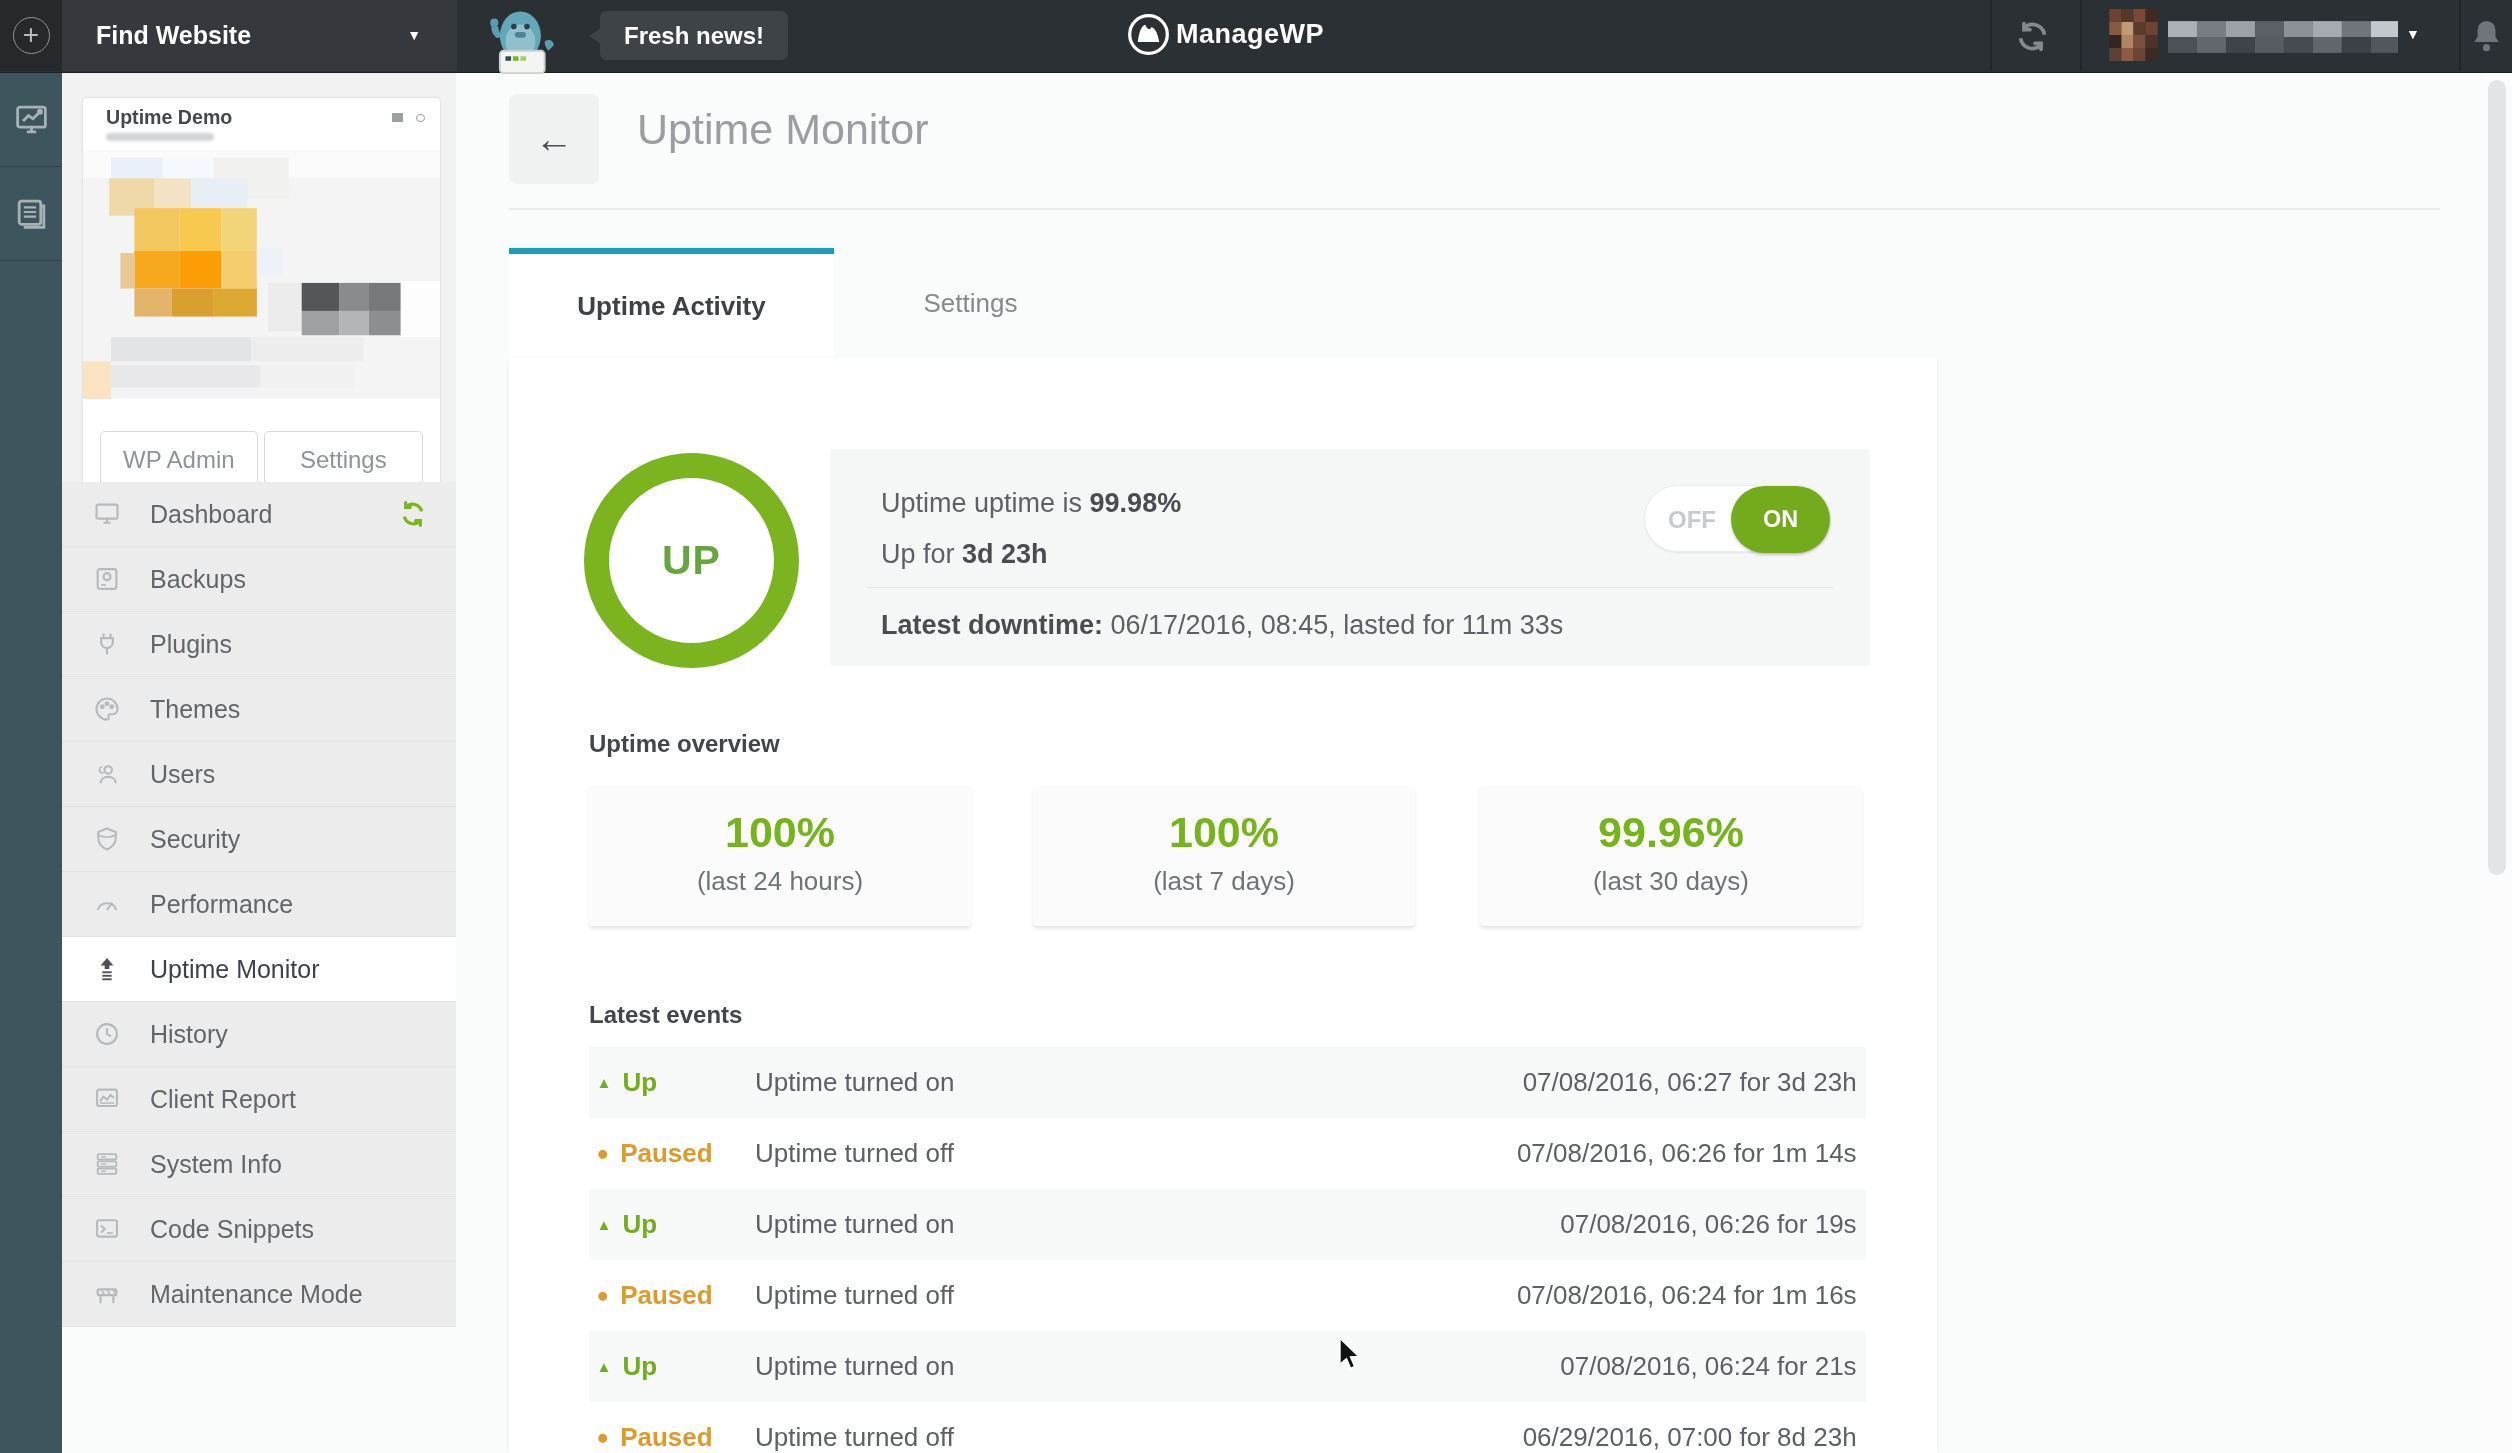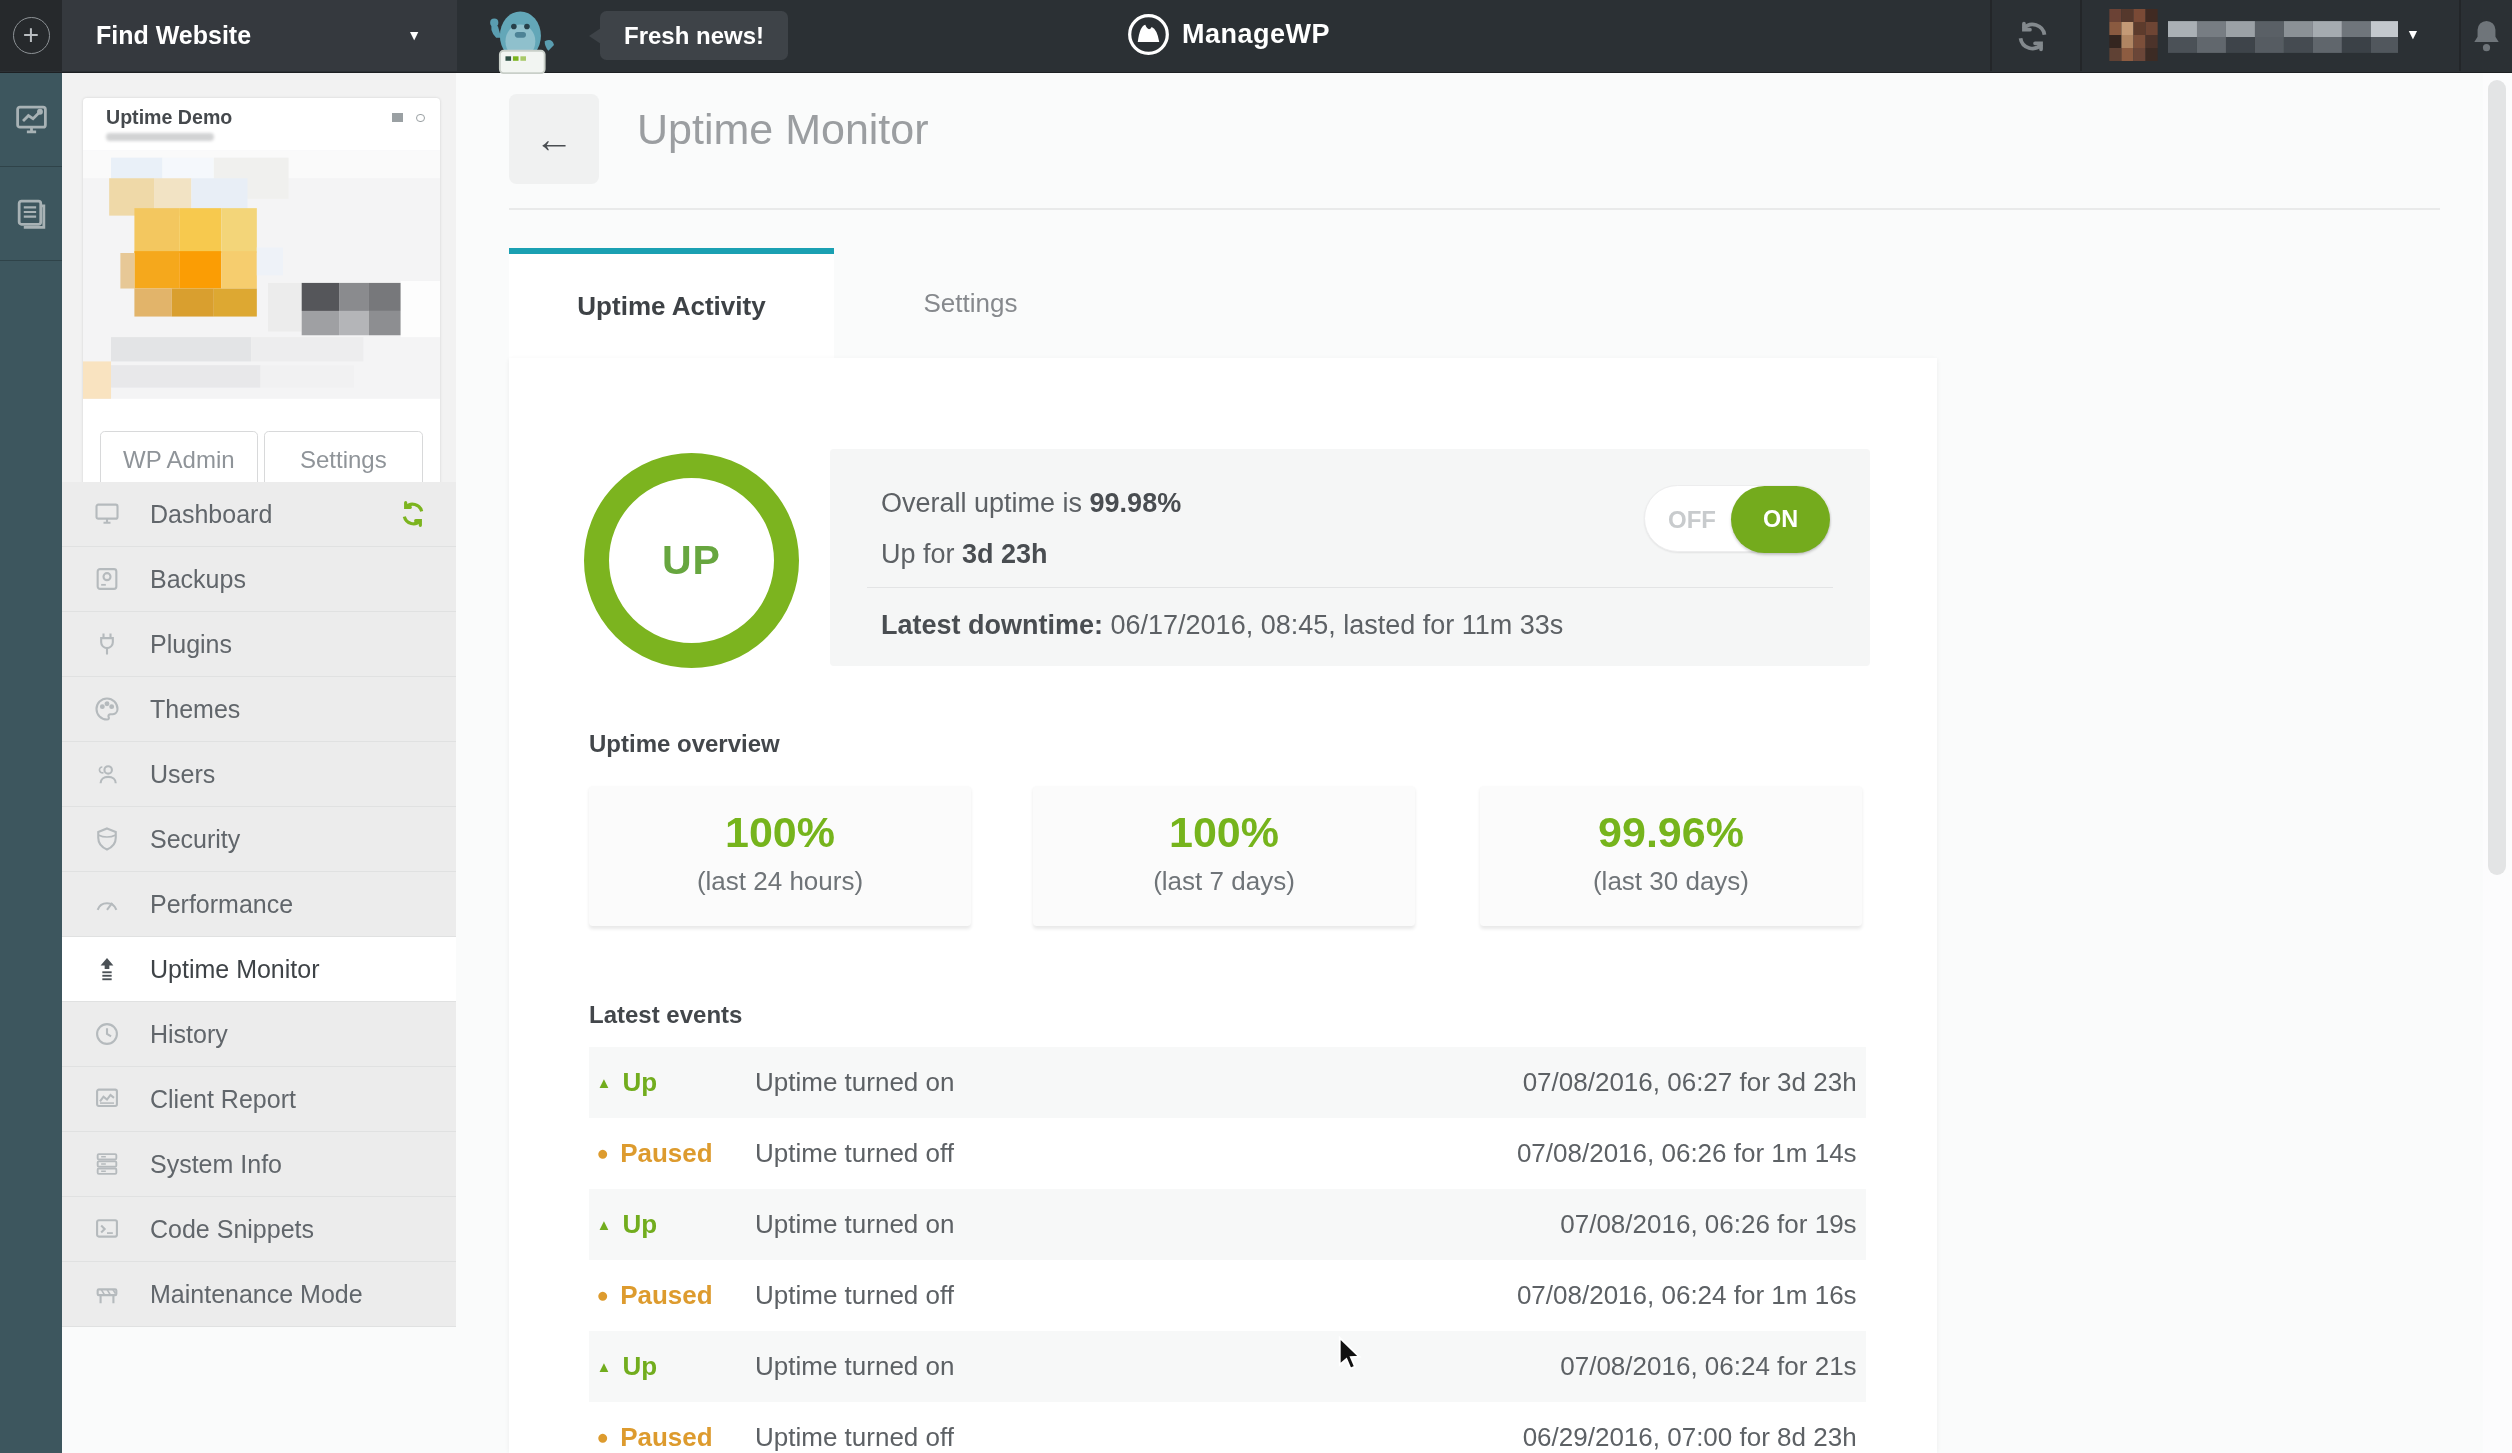--- a/index.html
+++ b/index.html
@@ -9,21 +9,21 @@
   
   #topbar { position:absolute; left:0; top:0; width:2512px; height:73px; background:#2b3034; border-bottom:1.9px solid #1d2023; z-index:40; }
   .tb-corner { position:absolute; left:0; top:0; width:62px; height:71px; background:#26292c; display:flex; align-items:center; justify-content:center; }
   .plus-circle { width:37px; height:37px; border:1.9px solid #8d9296; border-radius:50%; color:#b9bdc0; font-size:28px; line-height:34px; text-align:center; font-weight:400; }
   .tb-find { position:absolute; left:62px; top:0; width:395px; height:71px; background:#35393e; display:flex; align-items:center; cursor:pointer; }
   .tb-find-label { color:#fff; font-size:25px; font-weight:bold; padding-left:34px; }
   .tb-find-caret { position:absolute; right:36px; top:27px; color:#fff; font-size:14px; }
   .bubble { position:absolute; left:600px; top:11.2px; height:49px; background:#3e4348; border-radius:6.5px; color:#fff; font-size:24px; font-weight:bold; line-height:49px; padding:0 24px; }
   .bubble-tail { position:absolute; left:-11.2px; top:17px; width:0; height:0; border-top:8.4px solid transparent; border-bottom:8.4px solid transparent; border-right:12px solid #3e4348; }
   .robot { position:absolute; left:470px; top:3.7px; width:112px; height:71px; }
-  .logo { position:absolute; left:1127px; top:13px; display:flex; align-items:center; gap:12px; }
+  .logo { position:absolute; left:1127px; top:13px; display:flex; align-items:center; gap:6px; }
   .logo-text { color:#fff; font-size:27px; font-weight:bold; letter-spacing:0.5px; }
   .tb-sep { position:absolute; top:0; width:1.9px; height:71px; background:#232629; }
   .tb-sync { position:absolute; left:2011px; top:16px; width:43px; height:41px; cursor:pointer; }
   .avatar-mosaic { position:absolute; left:2109px; top:9.4px; }
   .name-mosaic { position:absolute; left:2168px; top:20.6px; }
   .tb-caret2 { position:absolute; left:2406px; top:26px; color:#fff; font-size:14px; cursor:pointer; }
   .tb-bell { position:absolute; left:2467px; top:15px; width:39px; height:41px; cursor:pointer; }
 
   
   #rail { position:absolute; left:0; top:73px; width:62px; height:1381px; background:#3d565e; }
@@ -409,21 +409,21 @@
   </div>
 
   <div class="panel">
 
     <div class="status-ring">
       <span>UP</span>
     </div>
 
     <div class="status-box">
       <div class="sb-line" style="top:39px">
-        <span>Overall uptime is </span><b>99.98%</b>
+        <span>Uptime uptime is </span><b>99.98%</b>
       </div>
       <div class="sb-line" style="top:90px">
         <span>Up for </span><b>3d 23h</b>
       </div>
       <div class="sb-div"></div>
       <div class="sb-line" style="top:161px">
         <b>Latest downtime:</b><span> 06/17/2016, 08:45, lasted for 11m 33s</span>
       </div>
       <div class="toggle">
         <div class="toggle-off">OFF</div>

